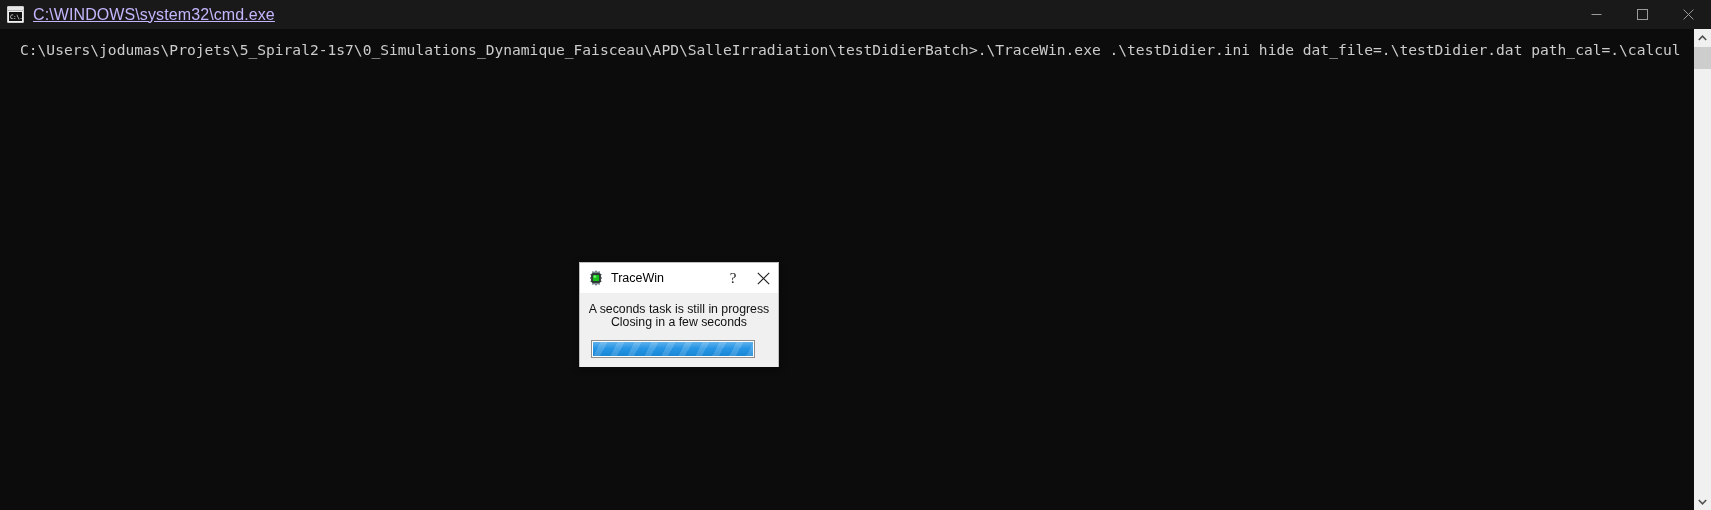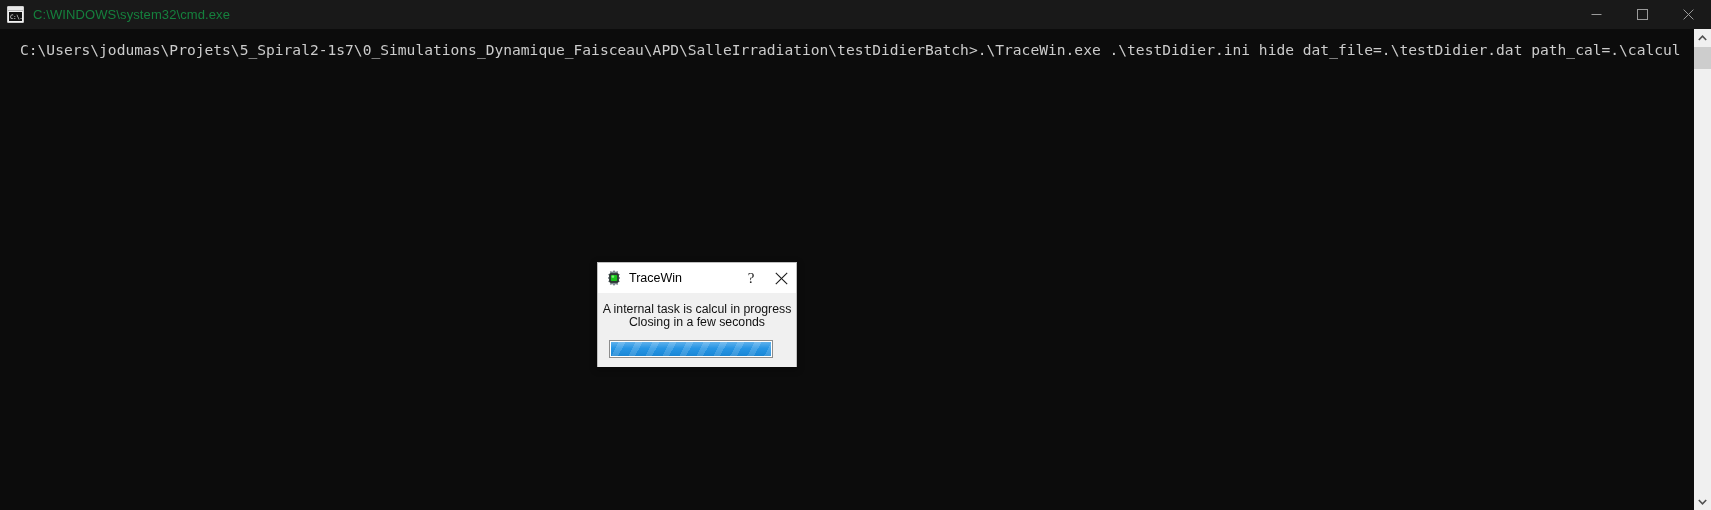--- a/index.html
+++ b/index.html
@@ -63,25 +63,26 @@
     line-height: 9px;
     letter-spacing: -0.5px;
     text-align: left;
     padding-left: 1px;
     box-sizing: border-box;
     white-space: nowrap;
     overflow: hidden;
   }
 
   .tb-title {
-    color: #15803d;
-    font-size: 13px;
+    color: #c4b5fd;
+    font-size: 16px;
     font-family: "Liberation Sans", sans-serif;
     white-space: nowrap;
     letter-spacing: 0.1px;
+    text-decoration: underline;
   }
 
   .tb-controls {
     position: absolute;
     right: 0;
     top: 0;
     height: 29px;
     display: flex;
     align-items: stretch;
   }
@@ -145,21 +146,21 @@
     top: 18px;
     left: 0;
     width: 17px;
     height: 22px;
     background: #cdcdcd;
   }
 
   
   .dialog {
     position: absolute;
-    left: 597px;
+    left: 579px;
     top: 262px;
     width: 200px;
     height: 105px;
     background: #f0f0f0;
     border: 1px solid #bfbfbf;
     box-sizing: border-box;
     box-shadow: 0 2px 7px rgba(0,0,0,0.45);
     font-family: "Liberation Sans", sans-serif;
   }
 
@@ -320,21 +321,21 @@
         <div class="dlg-close">
           <svg width="13" height="13" viewBox="0 0 13 13" aria-hidden="true">
             <line x1="0.8" y1="0.8" x2="12.2" y2="12.2" stroke="currentColor" stroke-width="1.1"></line>
             <line x1="12.2" y1="0.8" x2="0.8" y2="12.2" stroke="currentColor" stroke-width="1.1"></line>
           </svg>
         </div>
       </div>
     </div>
 
     <div class="dlg-body">
-      <div class="dlg-message">A internal task is calcul in progress
+      <div class="dlg-message">A seconds task is still in progress
 Closing in a few seconds</div>
       <div class="progress-wrap">
         <div class="progress-bar"></div>
       </div>
     </div>
 
   </div>
 
 </div>
 

